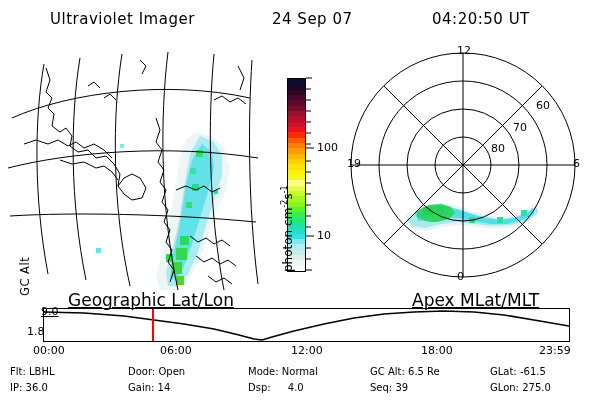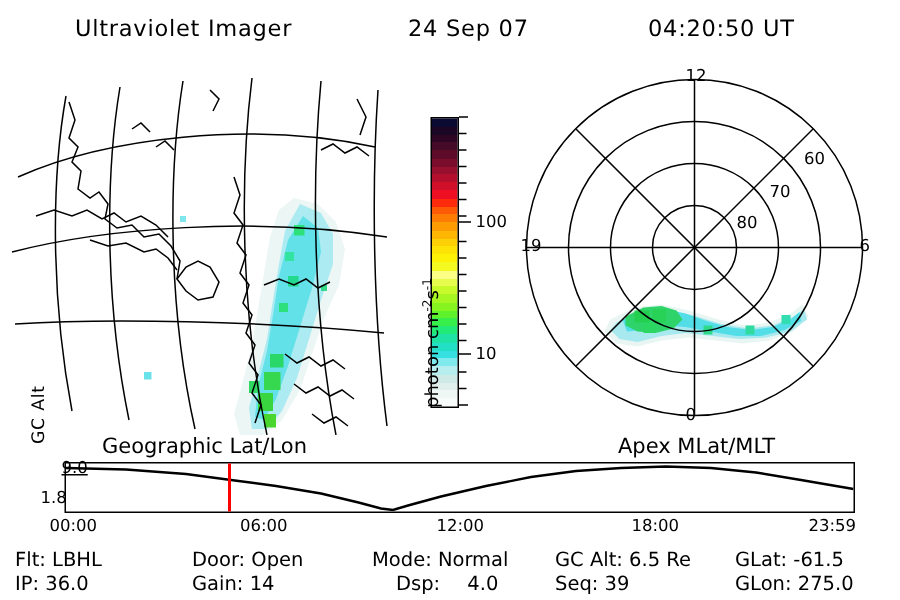--- a/index.html
+++ b/index.html
@@ -1,22 +1,22 @@
 <!DOCTYPE html>
 <html><head>
 <meta charset="utf-8">
 <style>
   html,body{margin:0;padding:0;background:#ffffff;}
   body{width:600px;height:400px;position:relative;overflow:hidden;
        font-family:"DejaVu Sans",sans-serif;color:#000;}
   .abs{position:absolute;}
   .hdr{font-size:15px;letter-spacing:0.5px;white-space:nowrap;}
-  .cap{font-size:14px;white-space:nowrap;}
+  .cap{font-size:17px;white-space:nowrap;text-decoration:underline;}
   .tick{font-size:11px;white-space:nowrap;}
-  .stat{font-size:13px;white-space:nowrap;}
+  .stat{font-size:10px;white-space:nowrap;}
   .dial-lbl{font-size:11px;white-space:nowrap;}
   .cbar-lbl{font-size:11px;white-space:nowrap;}
   #cbar-title{
      transform-origin:0 0;
      transform:rotate(-90deg);
      font-size:12px;white-space:nowrap;
   }
   #gcalt-title{
      transform-origin:0 0;
      transform:rotate(-90deg);
@@ -235,21 +235,21 @@
 </div>
 
 <div class="abs stat" style="left:10px;top:382px;">
   <span>IP:</span>
   <span>36.0</span>
 </div>
 <div class="abs stat" style="left:128px;top:382px;">
   <span>Gain:</span>
   <span>14</span>
 </div>
-<div class="abs stat" style="left:264px;top:382px;">
+<div class="abs stat" style="left:248px;top:382px;">
   <span>Dsp:</span>
   <span style="margin-left:14px;">4.0</span>
 </div>
 <div class="abs stat" style="left:370px;top:382px;">
   <span>Seq:</span>
   <span>39</span>
 </div>
 <div class="abs stat" style="left:490px;top:382px;">
   <span>GLon:</span>
   <span>275.0</span>

